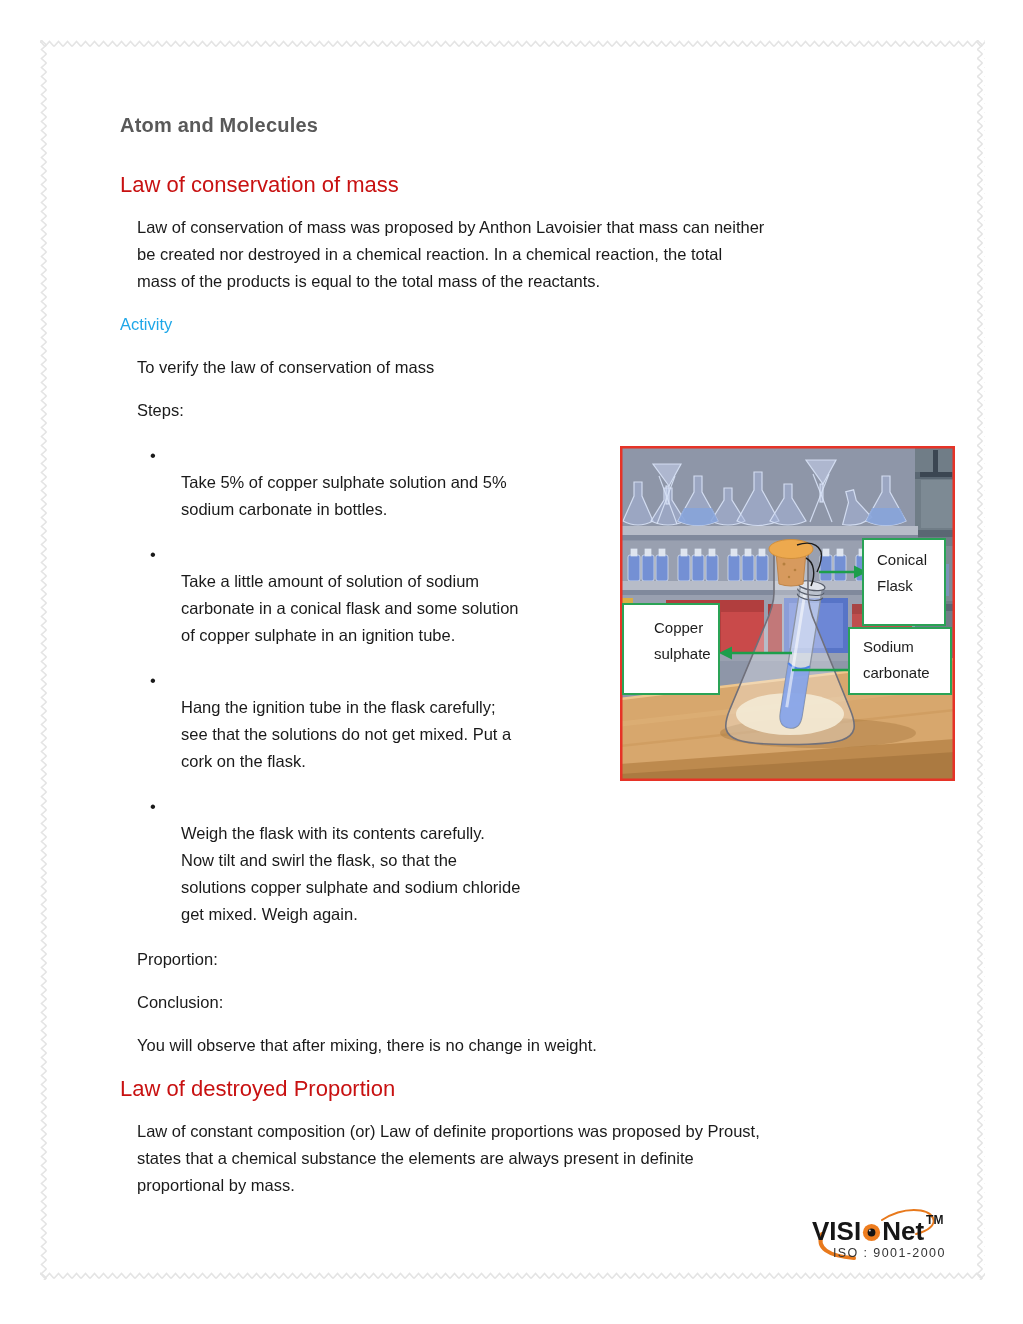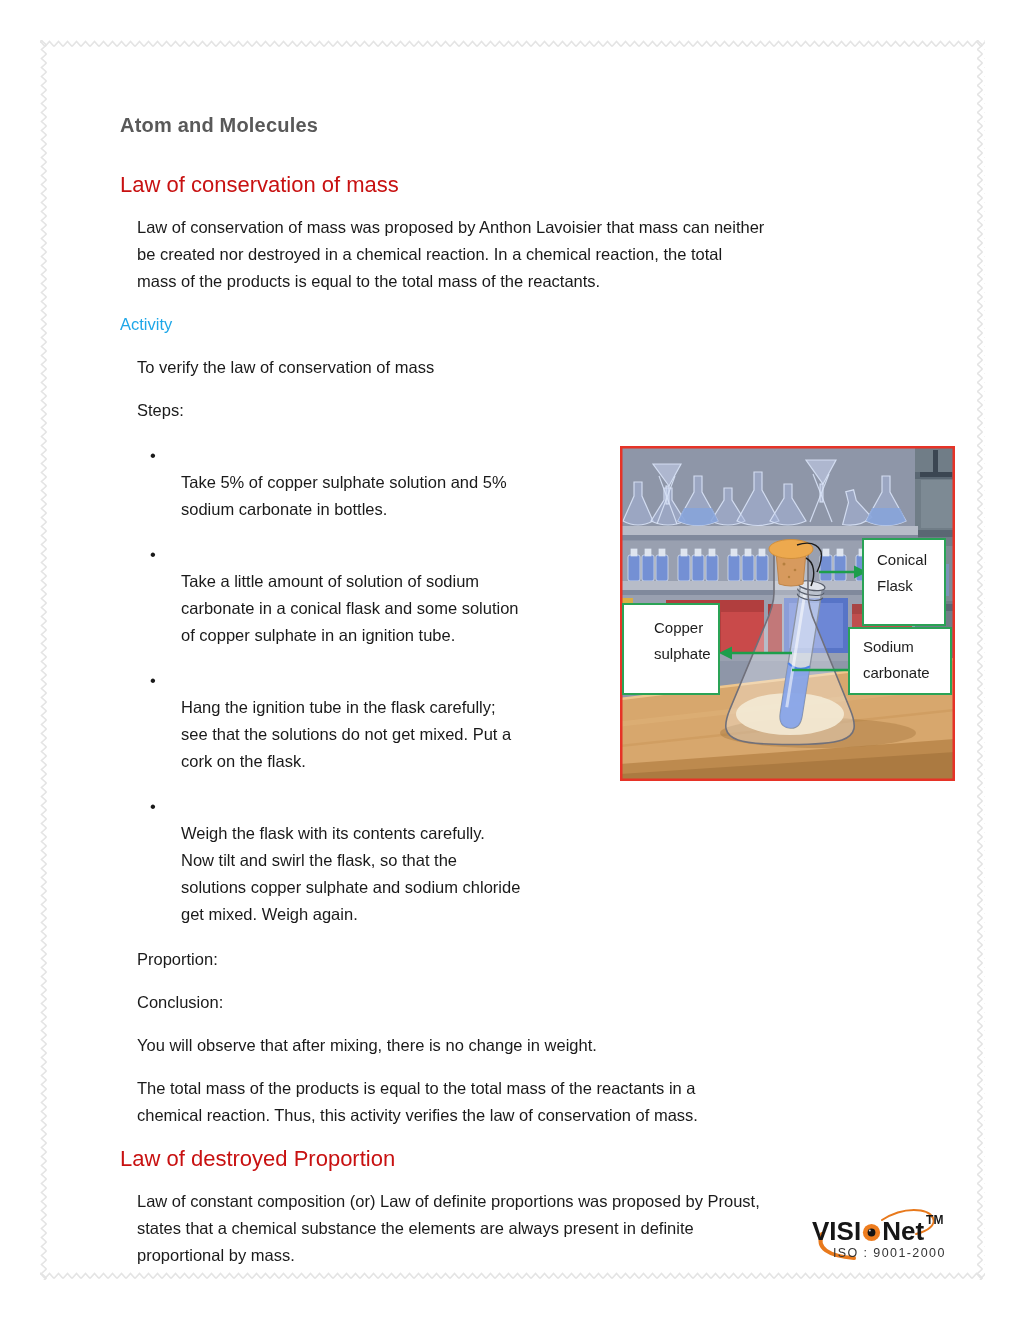--- a/index.html
+++ b/index.html
@@ -95,22 +95,20 @@
 Now tilt and swirl the flask, so that the
 solutions copper sulphate and sodium chloride
 get mixed. Weigh again.</span>
     </div>
   </div>
 
   <div class="para" style="margin-top:0;">Proportion:</div>
   <div class="para">Conclusion:</div>
 
   <div class="para">You will observe that after mixing, there is no change in weight.</div>
-  <div class="para">The total mass of the products is equal to the total mass of the reactants in a
-chemical reaction. Thus, this activity verifies the law of conservation of mass.</div>
 
   <div class="h-red" style="margin-top:16px;">Law of destroyed Proportion</div>
   <div class="para">Law of constant composition (or) Law of definite proportions was proposed by Proust,
 states that a chemical substance the elements are always present in definite
 proportional by mass.</div>
 </div>
 
 <div class="figure">
   <svg width="335" height="335" viewBox="0 0 335 335" xmlns="http://www.w3.org/2000/svg">
 

